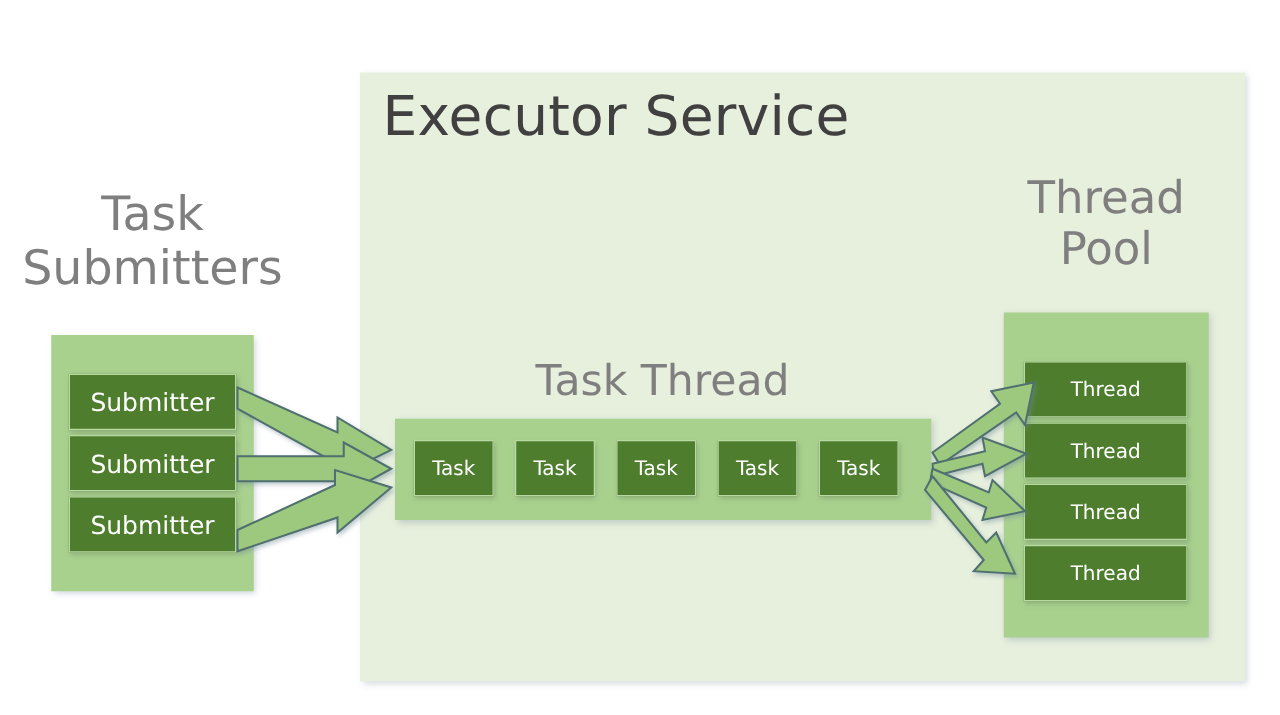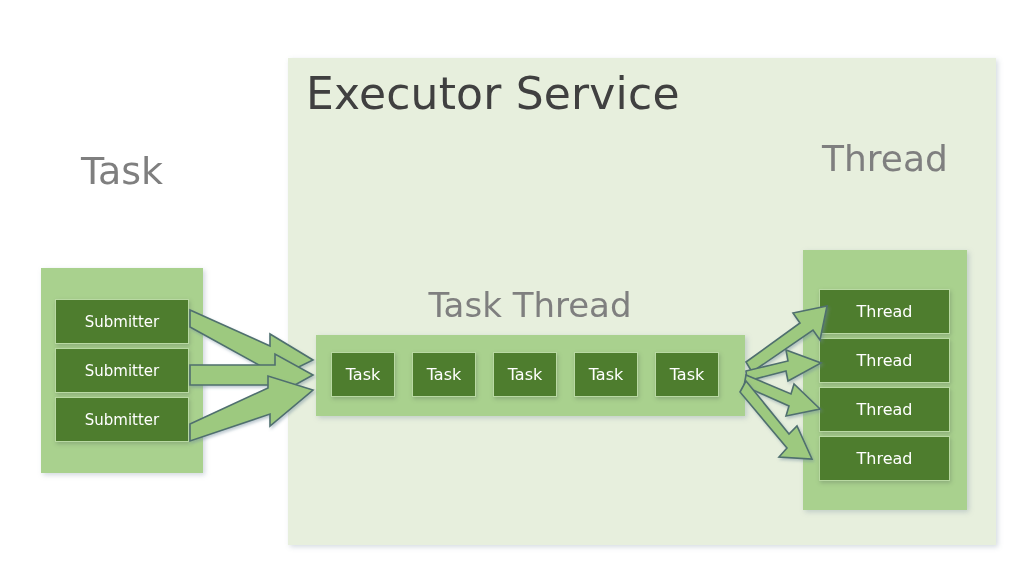--- a/index.html
+++ b/index.html
@@ -105,21 +105,21 @@
     display: flex;
     align-items: center;
     justify-content: center;
     box-sizing: border-box;
     box-shadow: 1px 2px 4px rgba(90,110,90,0.35);
   }
   .submitter-box {
     left: 55px;
     width: 134px;
     height: 45px;
-    font-size: 15px;
+    font-size: 20px;
   }
   .submitter-box.s0 { top: 299px; }
   .submitter-box.s1 { top: 348px; }
   .submitter-box.s2 { top: 397px; }
 
   .thread-box {
     left: 819px;
     width: 131px;
     height: 45px;
     font-size: 16px;
@@ -159,36 +159,38 @@
 </head>
 <body>
 
 <div id="canvas">
 
   <div class="executor-panel"></div>
   <div class="executor-title">Executor Service</div>
 
   <div class="section-title title-submitters">
     <div>Task</div>
+    <div>Submitters</div>
   </div>
   <div class="group-box submitters-group"></div>
   <div class="item-box submitter-box s0">Submitter</div>
   <div class="item-box submitter-box s1">Submitter</div>
   <div class="item-box submitter-box s2">Submitter</div>
 
   <div class="section-title title-queue">Task Thread</div>
   <div class="group-box queue-group"></div>
   <div class="item-box task-box k0">Task</div>
   <div class="item-box task-box k1">Task</div>
   <div class="item-box task-box k2">Task</div>
   <div class="item-box task-box k3">Task</div>
   <div class="item-box task-box k4">Task</div>
 
   <div class="section-title title-threadpool">
     <div>Thread</div>
+    <div>Pool</div>
   </div>
   <div class="group-box threadpool-group"></div>
   <div class="item-box thread-box t0">Thread</div>
   <div class="item-box thread-box t1">Thread</div>
   <div class="item-box thread-box t2">Thread</div>
   <div class="item-box thread-box t3">Thread</div>
 
   <svg id="arrows" viewBox="0 0 1024 572">
     <defs>
       <filter id="arrowshadow" x="-20%" y="-20%" width="150%" height="150%">

